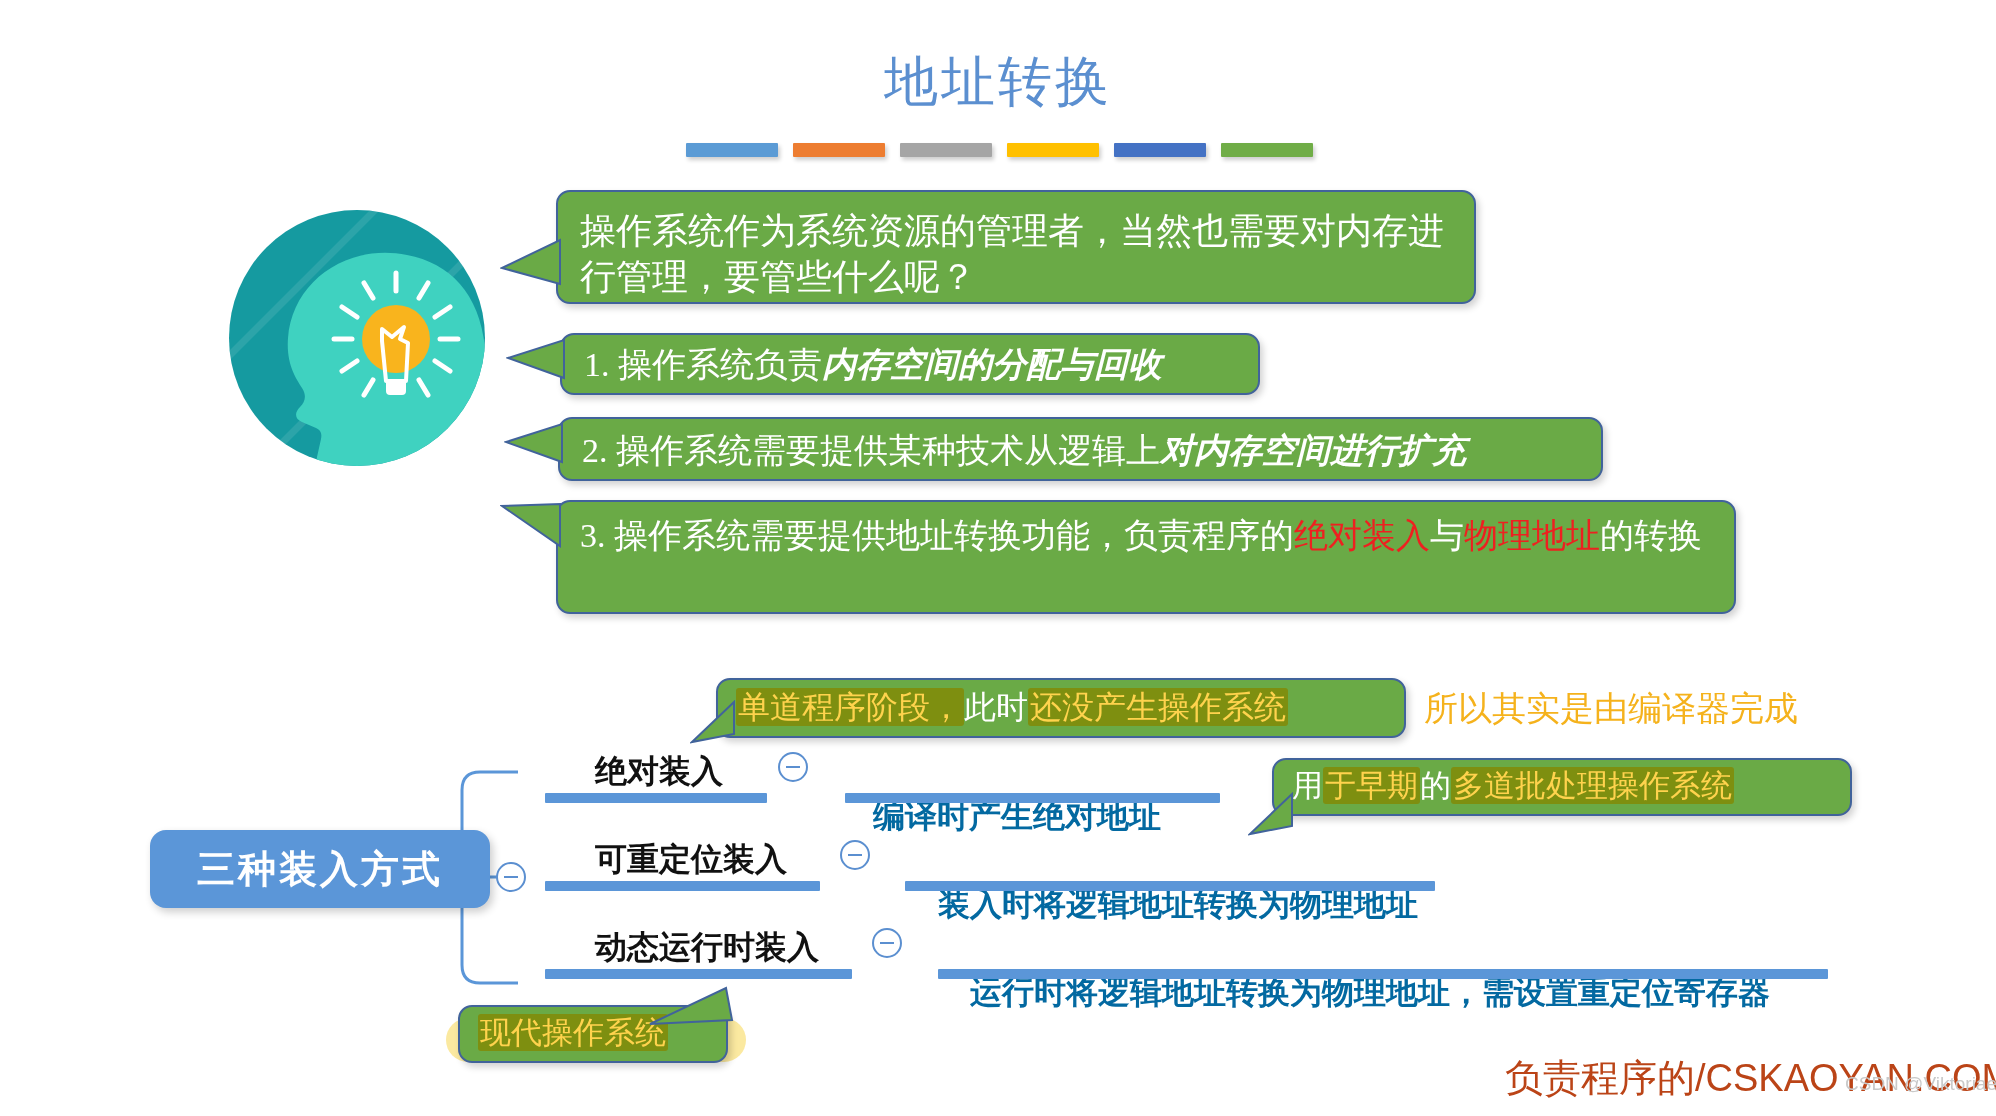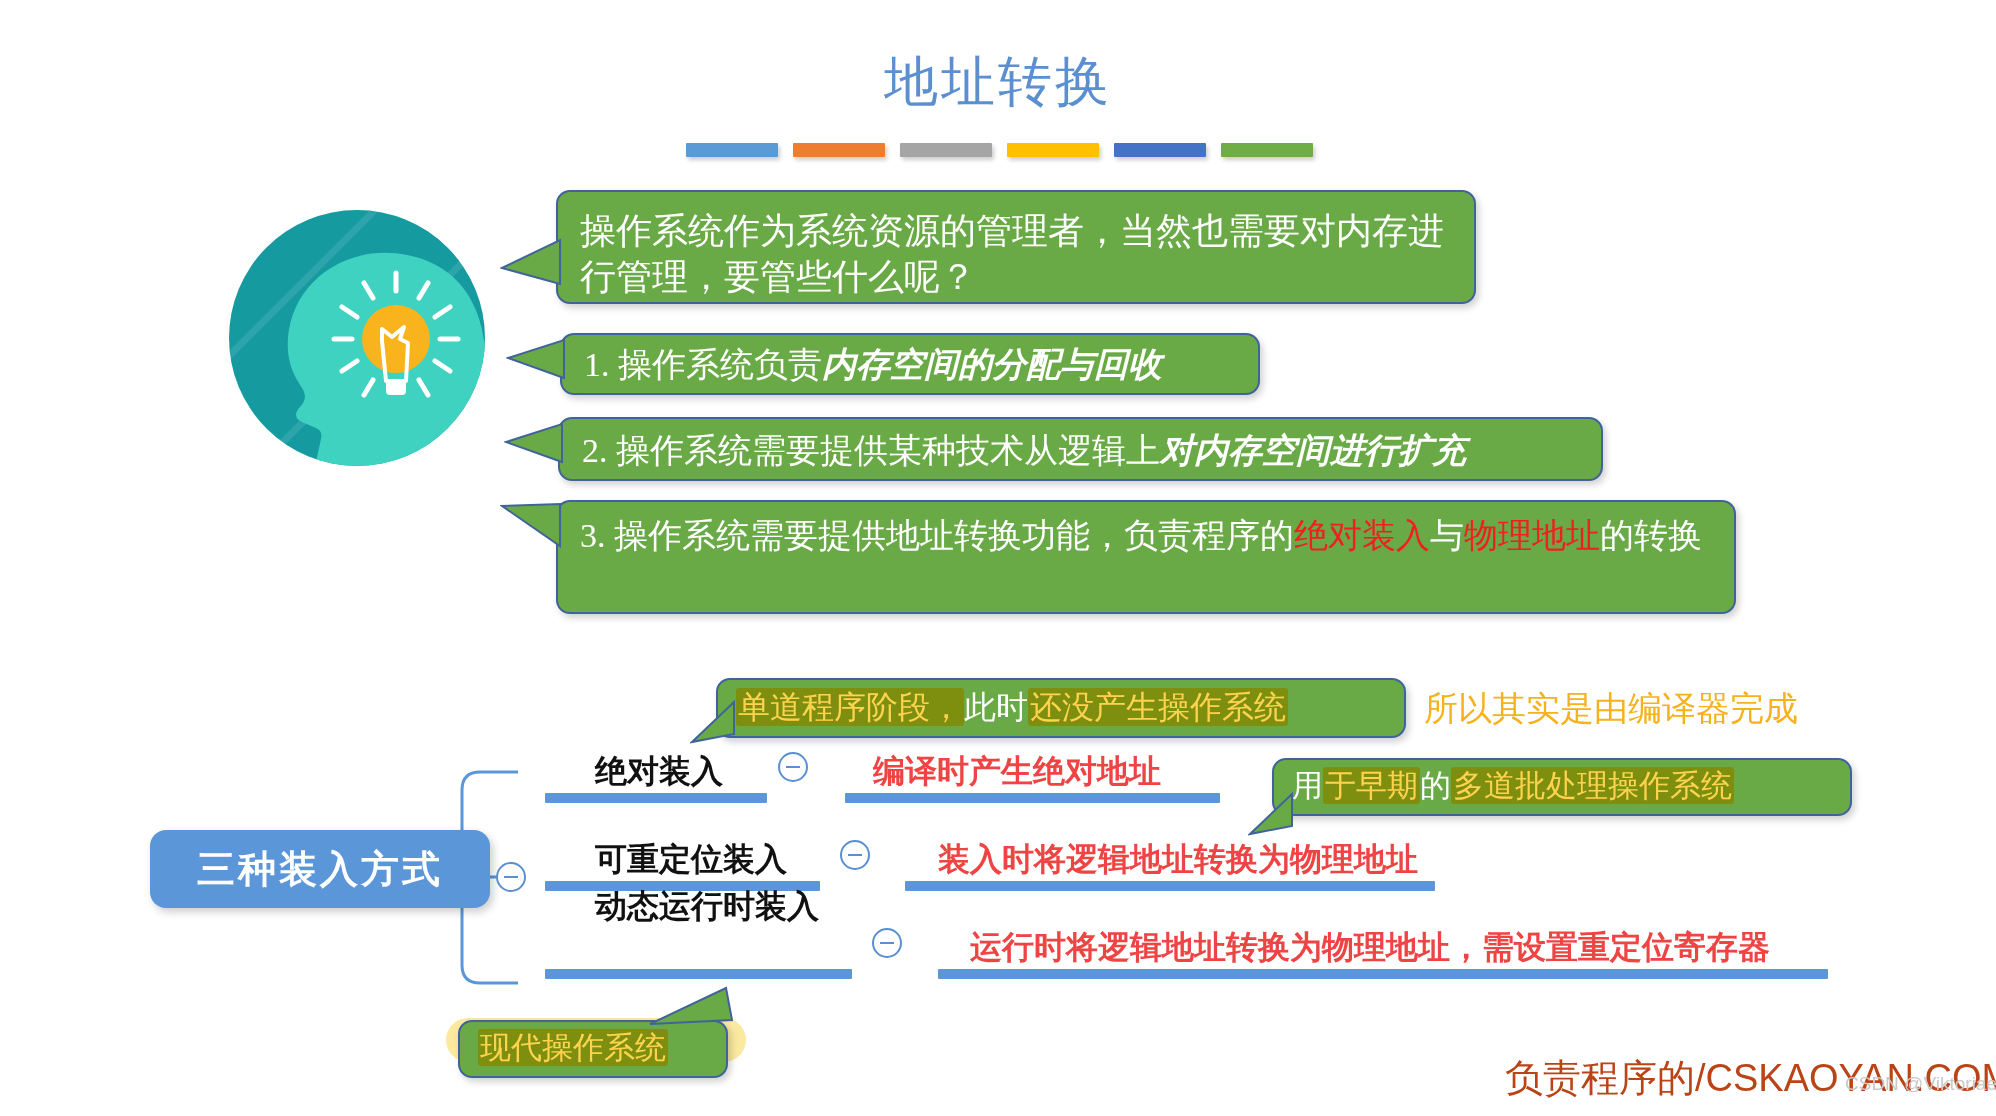--- a/index.html
+++ b/index.html
@@ -58,21 +58,21 @@
   .b4 .txt{padding-top:12px;}
 
   .bi{font-style:italic;font-weight:bold;}
   .red{color:#ee2020;}
 
   
   .b5{left:716px;top:678px;width:690px;height:60px;font-size:32px;}
   .b5 .txt{padding:7px 16px 0 18px;}
   .b6{left:1272px;top:758px;width:580px;height:58px;font-size:31px;}
   .b6 .txt{padding:6px 14px 0 18px;}
-  .b7{left:458px;top:1005px;width:270px;height:58px;font-size:31px;margin-top:15px;}
+  .b7{left:458px;top:1005px;width:270px;height:58px;font-size:31px;}
   .b7 .txt{padding:6px 14px 0 18px;}
 
   .hl{background:#7e8f10;color:#ffd34d;padding:1px 2px;border-radius:3px;}
   .amber{position:absolute;left:1424px;top:686px;font-size:34px;color:#f5b21c;
          font-family:Liberation Serif, serif;white-space:nowrap;}
 
   .ellipse-yellow{
     position:absolute;left:446px;top:1018px;width:300px;height:44px;
     background:#fbe9a0;border-radius:22px;
   }
@@ -95,23 +95,23 @@
   .toggle::before{
     content:"";position:absolute;left:6px;top:12px;width:14px;height:2px;
     background:#5b8fd0;
   }
   .branch-label{
     position:absolute;font-size:32px;color:#111;
     font-family:"Liberation Sans","DejaVu Sans",sans-serif;
     font-weight:bold;white-space:nowrap;
   }
   .branch-desc{
-    position:absolute;font-size:32px;color:#ef4444;
+    position:absolute;font-size:32px;color:#0369a1;
     font-family:"Liberation Sans","DejaVu Sans",sans-serif;
-    font-weight:bold;white-space:nowrap;
+    font-weight:bold;white-space:nowrap;margin-top:45px;
   }
   .ul{position:absolute;height:10px;background:#5b96d8;border-radius:1px;}
 
   
   .brand{
     position:absolute;left:1505px;top:1053px;font-size:38px;color:#bb4417;
     font-family:"Liberation Sans","DejaVu Sans",sans-serif;white-space:nowrap;
   }
   .csdn{
     position:absolute;left:1845px;top:1073px;font-size:19px;color:#c9c9c9;
@@ -229,21 +229,21 @@
   <div class="branch-desc" style="left:873px;top:750px;">编译时产生绝对地址</div>
   <div class="ul" style="left:545px;top:793px;width:222px;"></div>
   <div class="ul" style="left:845px;top:793px;width:375px;"></div>
 
   <div class="branch-label" style="left:595px;top:838px;">可重定位装入</div>
   <div class="toggle" style="left:840px;top:840px;"></div>
   <div class="branch-desc" style="left:938px;top:838px;">装入时将逻辑地址转换为物理地址</div>
   <div class="ul" style="left:545px;top:881px;width:275px;"></div>
   <div class="ul" style="left:905px;top:881px;width:530px;"></div>
 
-  <div class="branch-label" style="left:595px;top:885px;text-align:right;">动态运行时装入</div>
+  <div class="branch-label" style="left:595px;top:926px;text-align:right;">动态运行时装入</div>
   <div class="toggle" style="left:872px;top:928px;"></div>
   <div class="branch-desc" style="left:970px;top:926px;">运行时将逻辑地址转换为物理地址，需设置重定位寄存器</div>
   <div class="ul" style="left:545px;top:969px;width:307px;"></div>
   <div class="ul" style="left:938px;top:969px;width:890px;"></div>
 
   <div class="ellipse-yellow"></div>
   <div class="bubble b7">
     <span class="txt"><span class="hl">现代操作系统</span></span>
   </div>
   <svg width="90" height="52" style="position:absolute;left:646px;top:986px;">

